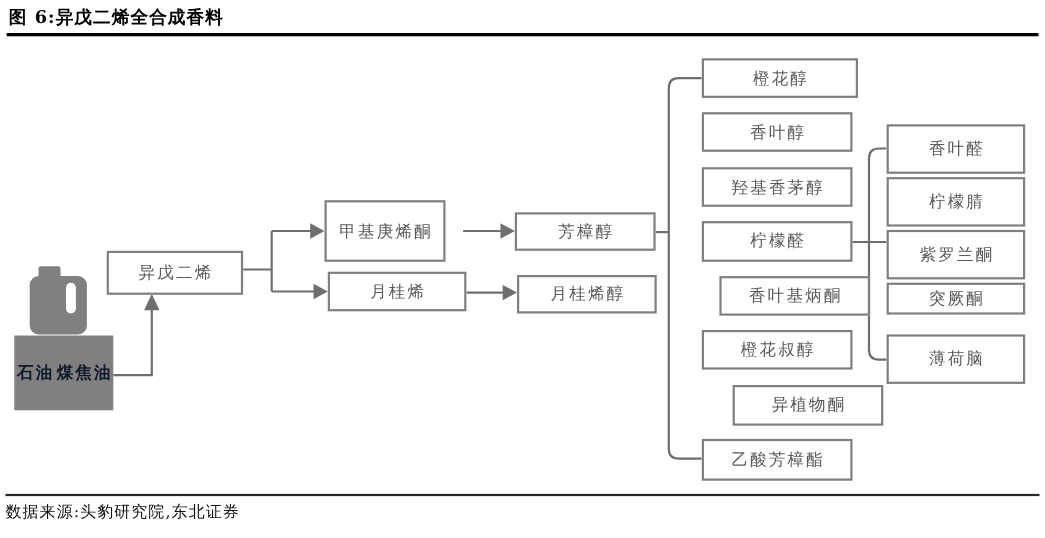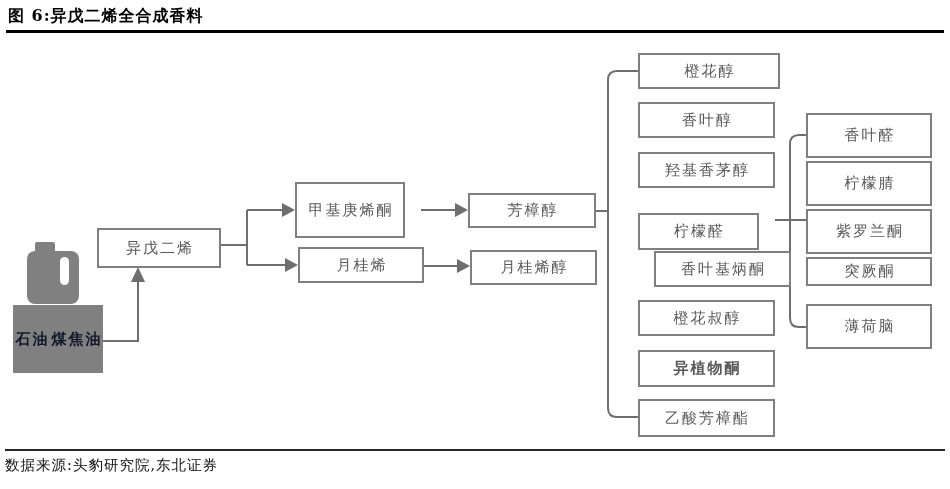--- a/index.html
+++ b/index.html
@@ -60,24 +60,24 @@
 
   <div class="node" style="left:97px;top:228px;width:124px;height:40px;">异戊二烯</div>
   <div class="node" style="left:295px;top:182px;width:110px;height:56px;">甲基庚烯酮</div>
   <div class="node" style="left:298px;top:247px;width:126px;height:36px;">月桂烯</div>
   <div class="node" style="left:468px;top:193px;width:128px;height:35px;">芳樟醇</div>
   <div class="node" style="left:470px;top:250px;width:127px;height:35px;">月桂烯醇</div>
 
   <div class="node" style="left:638px;top:53px;width:142px;height:36px;">橙花醇</div>
   <div class="node" style="left:638px;top:102px;width:137px;height:36px;">香叶醇</div>
   <div class="node" style="left:638px;top:152px;width:137px;height:36px;text-align:center;">羟基香茅醇</div>
-  <div class="node" style="left:638px;top:201px;width:121px;height:37px;margin-top:12px;">柠檬醛</div>
+  <div class="node" style="left:638px;top:201px;width:137px;height:37px;">柠檬醛</div>
   <div class="node" style="left:654px;top:251px;width:137px;height:36px;">香叶基炳酮</div>
   <div class="node" style="left:638px;top:300px;width:137px;height:36px;">橙花叔醇</div>
-  <div class="node" style="left:638px;top:350px;width:137px;height:37px;font-weight:bold;">异植物酮</div>
+  <div class="node" style="left:666px;top:350px;width:137px;height:37px;">异植物酮</div>
   <div class="node" style="left:638px;top:399px;width:137px;height:38px;">乙酸芳樟酯</div>
 
   <div class="node" style="left:806px;top:113px;width:126px;height:45px;">香叶醛</div>
   <div class="node" style="left:806px;top:161px;width:126px;height:45px;">柠檬腈</div>
   <div class="node" style="left:806px;top:209px;width:126px;height:45px;">紫罗兰酮</div>
   <div class="node" style="left:806px;top:257px;width:126px;height:29px;">突厥酮</div>
   <div class="node" style="left:806px;top:304px;width:126px;height:45px;">薄荷脑</div>
 
   <div class="src-rule"></div>
   <div class="src-text">数据来源:头豹研究院,东北证券</div>

